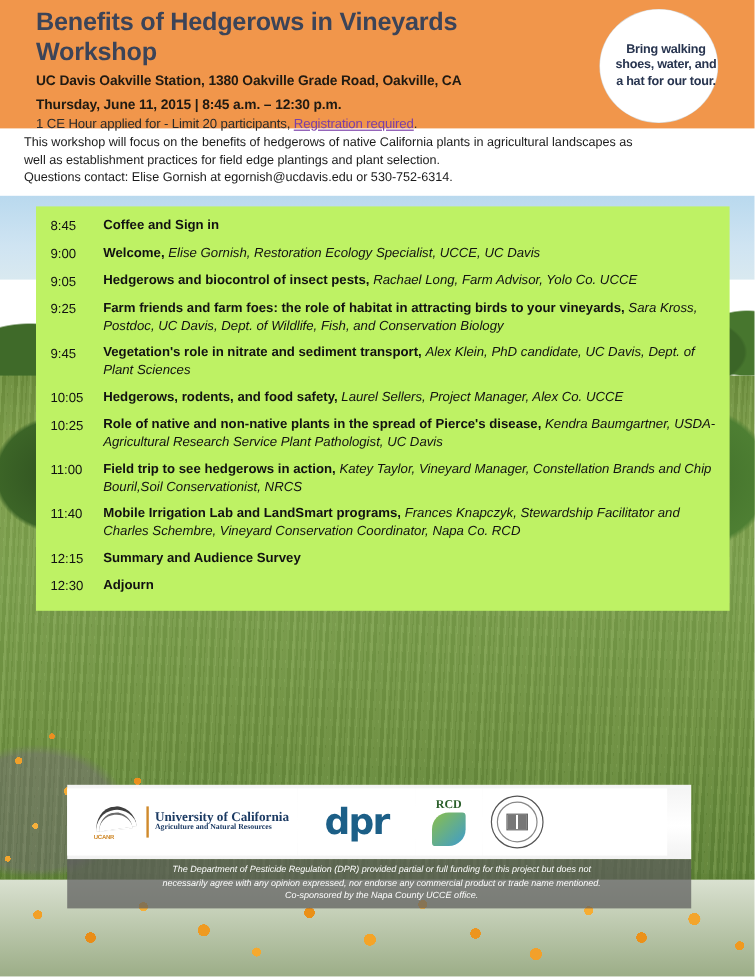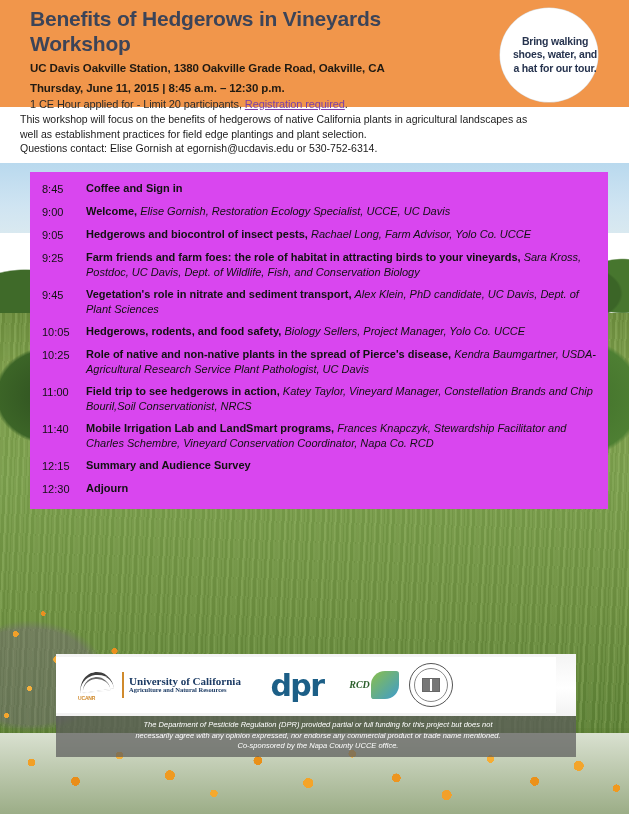--- a/index.html
+++ b/index.html
@@ -123,21 +123,21 @@
       radial-gradient(circle 6px at 78% 36%, #f6ad33 0 62%, transparent 64%),
       radial-gradient(circle 7px at 85% 62%, #eb9119 0 62%, transparent 64%),
       radial-gradient(circle 8px at 92% 44%, #f3a52c 0 62%, transparent 64%),
       radial-gradient(circle 6px at 98% 70%, #f0991f 0 62%, transparent 64%),
       linear-gradient(rgba(86,120,44,.2), rgba(74,106,36,.55));
   }
 
   
   .agenda{
     position:absolute;left:30px;top:172px;width:578px;
-    background:#d946ef;
+    background:#bef264;
     padding:9px 0 13px 0;
   }
   .row{display:flex;align-items:flex-start;margin:0 0 8px 0;padding:0 10px 0 12px;}
   .row:last-child{margin-bottom:0;}
   .time{
     flex:0 0 44px;font-size:11px;line-height:14.5px;color:#111;
     font-weight:normal;text-align:left;padding-top:0.5px;
   }
   .desc{
     flex:1;font-size:11px;line-height:14.5px;color:#111;
@@ -169,21 +169,21 @@
   }
   .ucanr-mark .uctext{
     position:absolute;left:1px;bottom:0;font-size:5px;color:#d08a2c;font-weight:bold;letter-spacing:-.2px;
   }
   .ucanr-bar{width:2px;height:26px;background:#d08a2c;flex:0 0 2px;}
   .ucanr-txt{line-height:1.05;}
   .ucanr-txt .l1{font-size:11px;color:#1b3a63;font-weight:bold;font-family:"Liberation Serif", serif;}
   .ucanr-txt .l2{font-size:6.5px;color:#1b3a63;font-family:"Liberation Serif", serif;font-weight:bold;}
   .logo-dpr{flex:0 0 98px;}
   .dpr-word{font-size:30px;font-weight:bold;color:#1c5f87;letter-spacing:-1.5px;font-family:"DejaVu Sans", sans-serif;}
-  .logo-rcd{flex:0 0 56px;flex-direction:row;gap:1px;font-style:italic;}
+  .logo-rcd{flex:0 0 56px;flex-direction:column;gap:1px;}
   .rcd-top{font-size:10px;font-weight:bold;color:#2b5f2b;line-height:1;font-family:"Liberation Serif",serif;}
   .rcd-leaf{
     width:28px;height:28px;border-radius:50% 10% 50% 10%;
     background:linear-gradient(135deg,#8bbf4a,#3e9ccd);
   }
   .logo-nrcs{flex:0 0 152px;display:flex;align-items:center;gap:4px;}
   .nrcs-drop{
     width:22px;height:26px;position:relative;flex:0 0 22px;
   }
   .nrcs-drop .d{
@@ -270,21 +270,21 @@
       <div class="row">
         <div class="time">9:25</div>
         <div class="desc"><b>Farm friends and farm foes: the role of habitat in attracting birds to your vineyards,</b> <i>Sara Kross, Postdoc, UC Davis, Dept. of Wildlife, Fish, and Conservation Biology</i></div>
       </div>
       <div class="row">
         <div class="time">9:45</div>
         <div class="desc"><b>Vegetation's role in nitrate and sediment transport,</b> <i>Alex Klein, PhD candidate, UC Davis, Dept. of Plant Sciences</i></div>
       </div>
       <div class="row">
         <div class="time">10:05</div>
-        <div class="desc"><b>Hedgerows, rodents, and food safety,</b> <i>Biology Sellers, Project Manager, Yolo Co. UCCE</i></div>
+        <div class="desc"><b>Hedgerows, rodents, and food safety,</b> <i>Laurel Sellers, Project Manager, Alex Co. UCCE</i></div>
       </div>
       <div class="row">
         <div class="time">10:25</div>
         <div class="desc"><b>Role of native and non-native plants in the spread of Pierce's disease,</b> <i>Kendra Baumgartner, USDA-Agricultural Research Service Plant Pathologist, UC Davis</i></div>
       </div>
       <div class="row">
         <div class="time">11:00</div>
         <div class="desc"><b>Field trip to see hedgerows in action,</b> <i>Katey Taylor, Vineyard Manager, Constellation Brands and Chip Bouril,Soil Conservationist, NRCS</i></div>
       </div>
       <div class="row">

